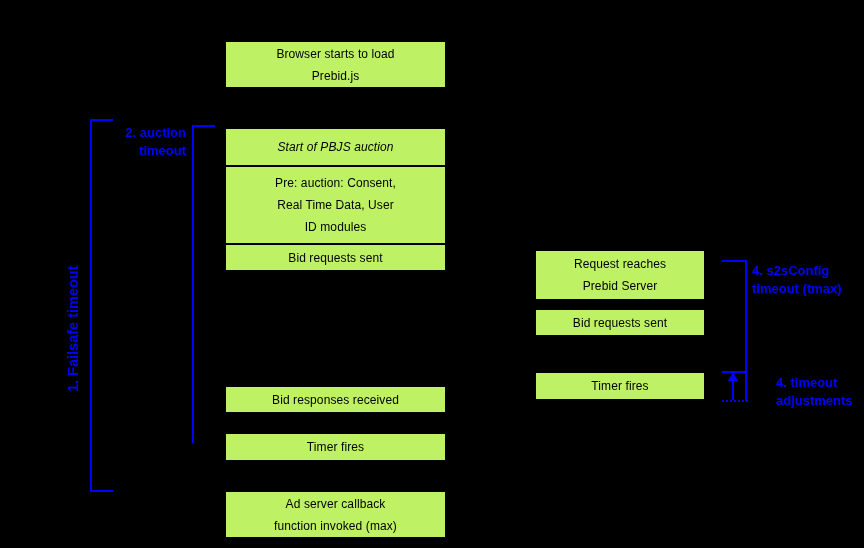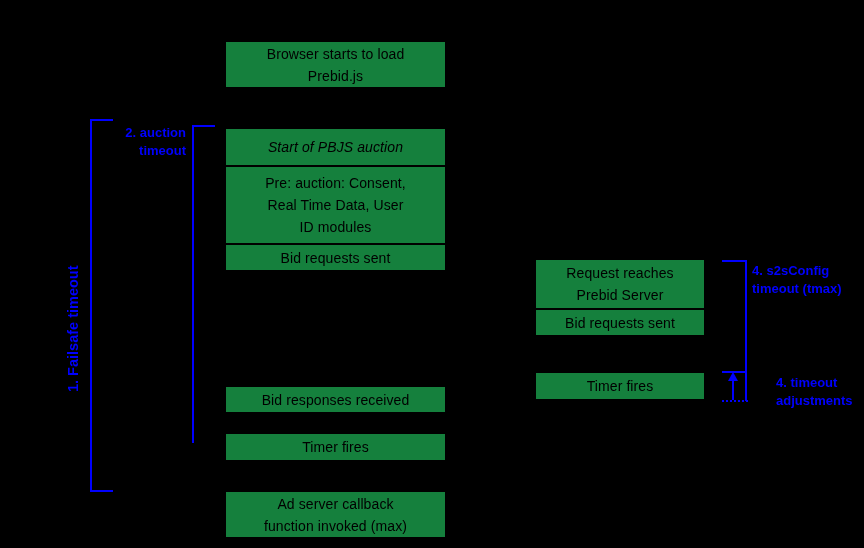--- a/index.html
+++ b/index.html
@@ -15,29 +15,29 @@
     position: relative;
     width: 864px;
     height: 548px;
     background: #000000;
     overflow: hidden;
   }
 
   
   .node {
     position: absolute;
-    background: #15803d;
+    background: #bef264;
     color: #000000;
     border: 1px solid #000000;
     box-sizing: border-box;
     display: flex;
     align-items: center;
     justify-content: center;
     text-align: center;
-    font-size: 14px;
+    font-size: 12px;
     line-height: 22px;
     letter-spacing: 0.1px;
     padding: 0 6px;
   }
   .node .txt {
     display: block;
     width: 100%;
     white-space: pre-line;
   }
 
@@ -146,21 +146,21 @@
 
   <div class="node" style="left:225px; top:433px; width:221px; height:28px;">
     <span class="txt">Timer fires</span>
   </div>
 
   <div class="node" style="left:225px; top:491px; width:221px; height:47px;">
     <span class="txt">Ad server callback
 function invoked (max)</span>
   </div>
 
-  <div class="node" style="left:535px; top:259px; width:170px; height:50px;">
+  <div class="node" style="left:535px; top:250px; width:170px; height:50px;">
     <span class="txt">Request reaches
 Prebid Server</span>
   </div>
 
   <div class="node" style="left:535px; top:309px; width:170px; height:27px;">
     <span class="txt">Bid requests sent</span>
   </div>
 
   <div class="node" style="left:535px; top:372px; width:170px; height:28px;">
     <span class="txt">Timer fires</span>

